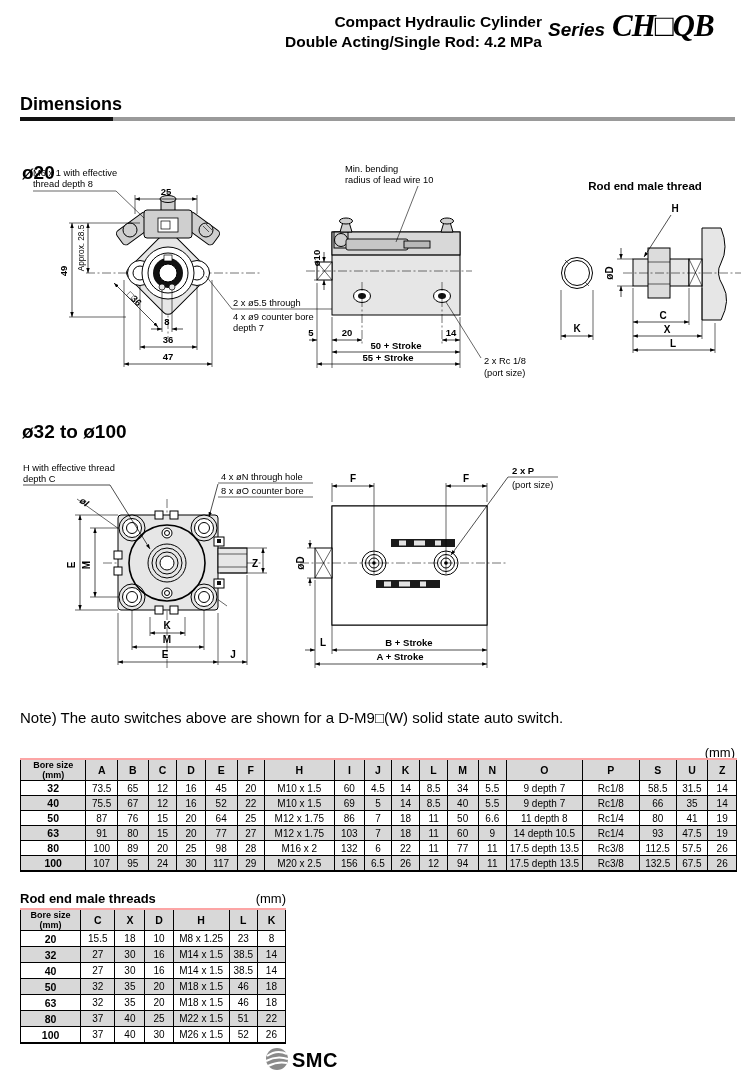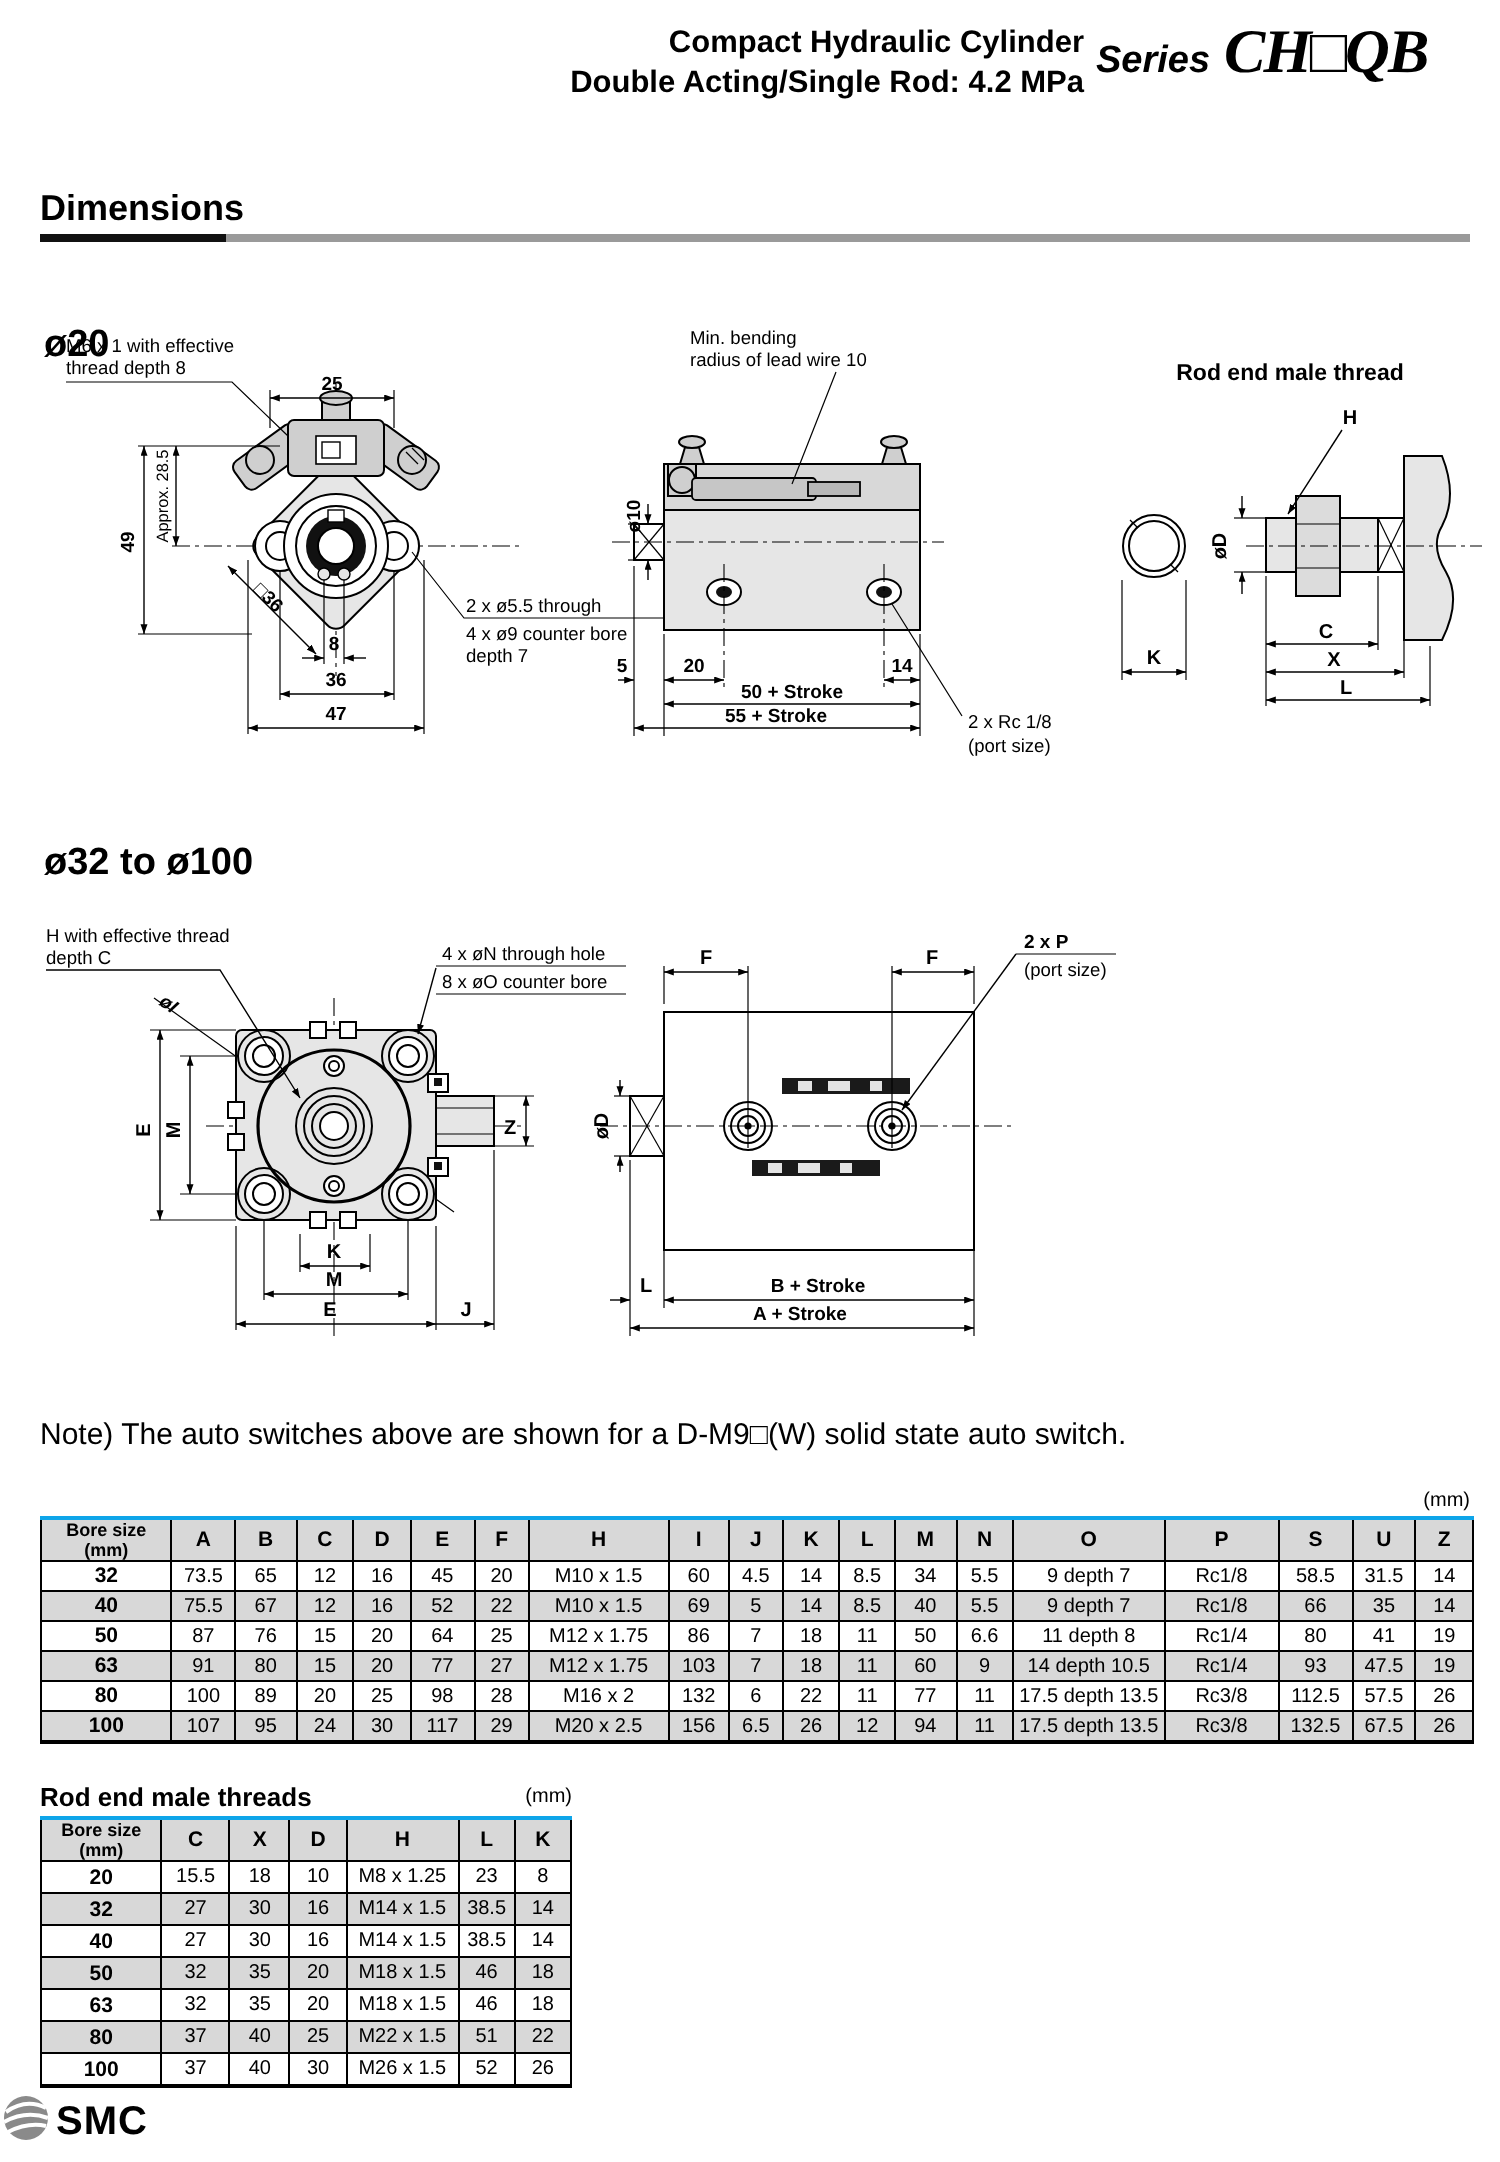--- a/index.html
+++ b/index.html
@@ -32,38 +32,38 @@
   .it{font-style:italic;}
   .ol{fill:#e6e6e6;stroke:#000;stroke-width:1;}
   .ol2{fill:#fff;stroke:#000;stroke-width:1;}
   .sw{fill:#cfcfcf;stroke:#000;stroke-width:1;}
   .nof{fill:none;stroke:#000;stroke-width:1;}
   .thin{fill:none;stroke:#000;stroke-width:.6;}
   .dl{fill:none;stroke:#000;stroke-width:.7;}
   .cl{fill:none;stroke:#000;stroke-width:.55;stroke-dasharray:9 2.5 2 2.5;}
 
   
-  .unit-label{font-size:10px;}
+  .unit-label{font-size:13px;}
   .main-unit{top:745px;left:20px;width:715px;text-align:right;}
   .main-table-wrap{top:758px;left:20px;}
   .dtable{border-collapse:collapse;table-layout:fixed;font-size:10px;text-align:center;
-          border-top:2px solid #0ea5e9;border-bottom:2px solid #000;}
+          border-top:2px solid #fca5a5;border-bottom:2px solid #000;}
   .dtable th{background:#d8d8d8;font-size:10.5px;font-weight:bold;
              border:1px solid #000;padding:0;height:16px;}
   .dtable th.bore-head{font-size:9px;font-weight:bold;}
   .dtable td{border:1px solid #000;padding:0 1px;height:14px;background:#fff;}
   .dtable tr.stripe td{background:#d8d8d8;}
   .dtable td.bore-col{font-weight:bold;font-size:10.5px;}
   #rod-table td{height:15px;}
   .rod-block{top:891px;left:20px;width:266px;}
   .rod-title-row{display:flex;justify-content:space-between;align-items:center;margin-bottom:2px;}
   .rod-title{font-size:13px;font-weight:bold;}
 
   
-  .logo-wrap{top:1046px;left:0;width:618px;display:flex;}
+  .logo-wrap{top:1046px;left:0;width:618px;display:flex;justify-content:center;}
 </style>
 </head>
 <body>
 
 <div class="abs hdr-titles">
   <div>Compact Hydraulic Cylinder</div>
   <div>Double Acting/Single Rod: 4.2 MPa</div>
 </div>
 <div class="abs hdr-series">
   <span class="series-word">Series</span>

